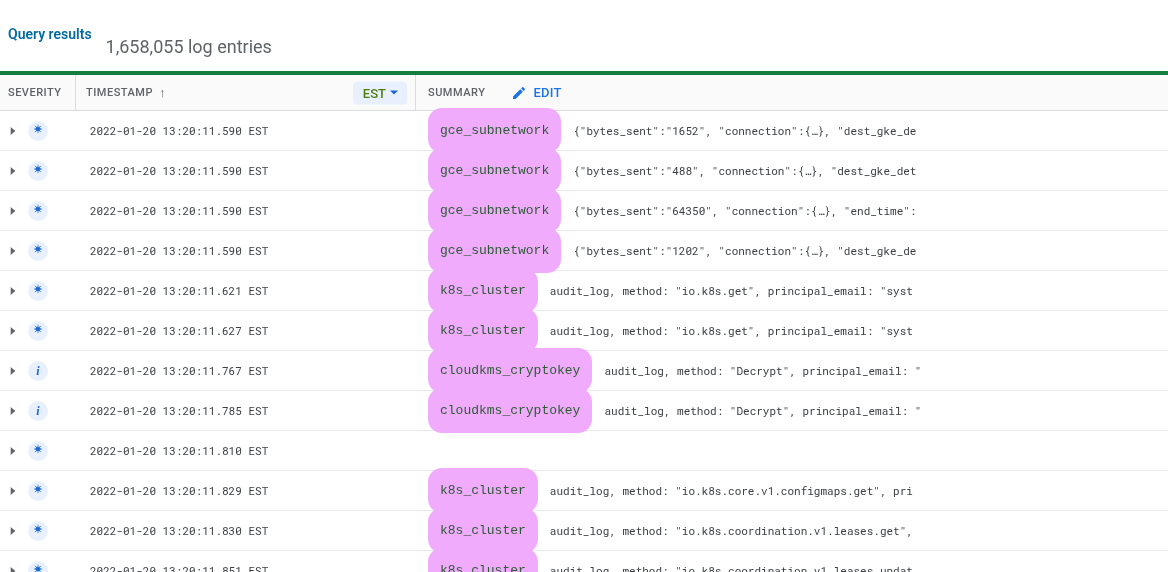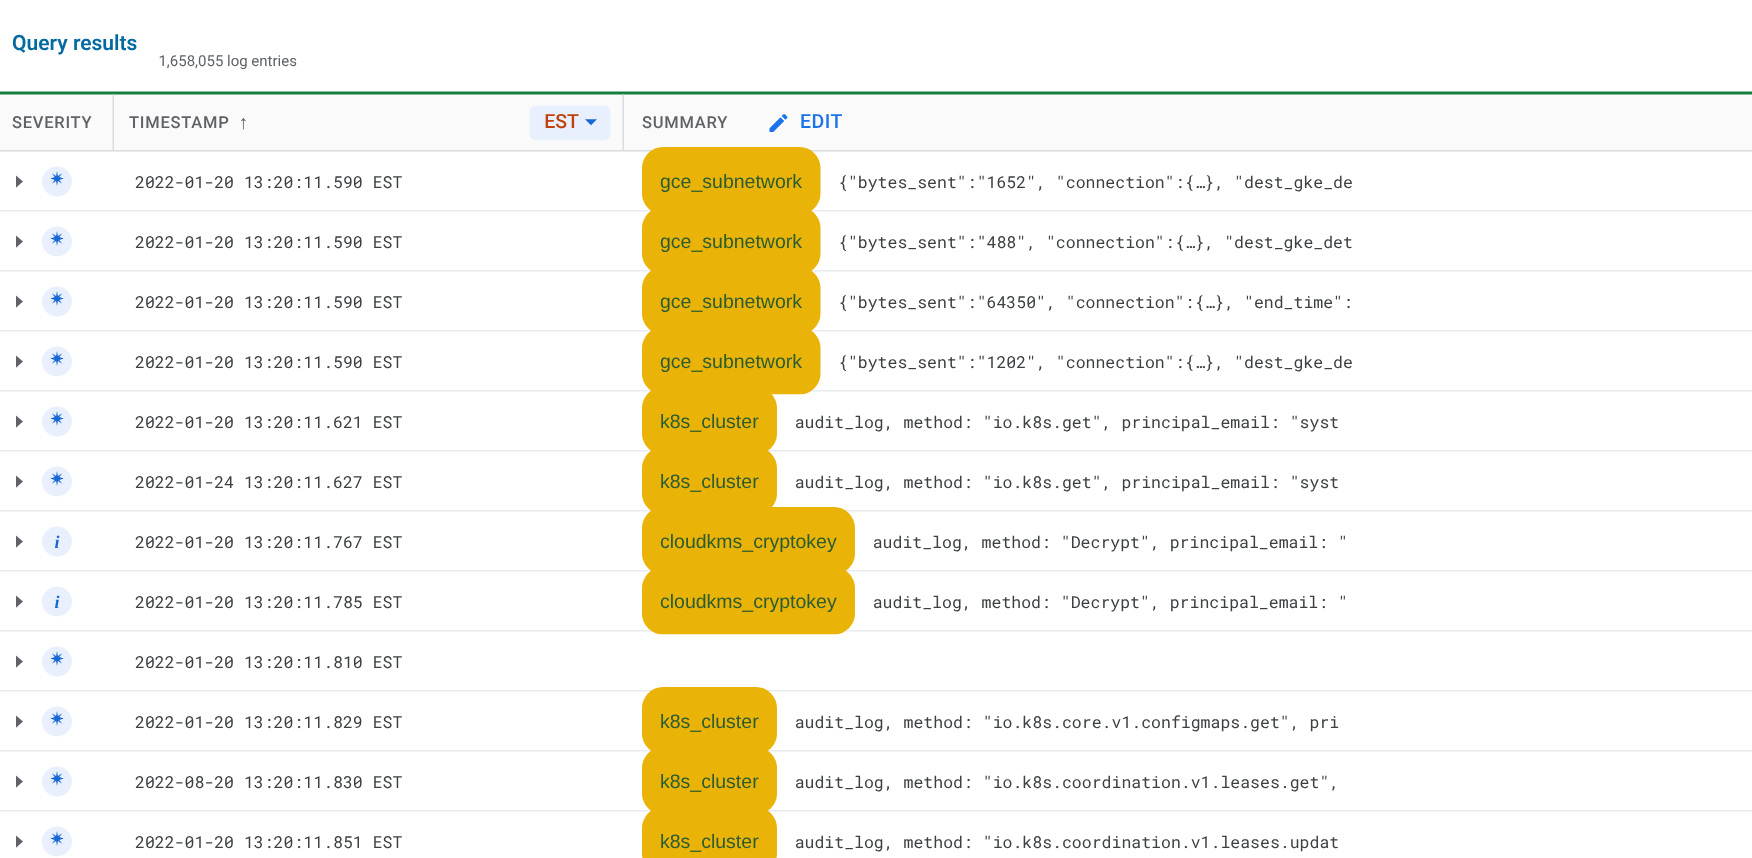--- a/index.html
+++ b/index.html
@@ -22,26 +22,26 @@
     padding: 10px 8px 14px;
     gap: 14px;
   }
   .header-title {
     font-weight: 600;
     font-size: 14px;
     color: #0369a1;
   }
   .header-count {
     color: #5f6368;
-    font-size: 10px;
+    font-size: 18px;
     margin-top: 26px;
   }
   .col-headers {
     display: flex;
-    border-top: 2px solid #15803d;
+    border-top: 4px solid #15803d;
     border-bottom: 1px solid #dadce0;
     background: #fafafa;
     height: 40px;
     align-items: stretch;
   }
   .col-sev {
     width: 76px;
     display: flex;
     align-items: center;
     padding-left: 8px;
@@ -71,21 +71,21 @@
   .sort-arrow {
     margin-left: 6px;
     color: #5f6368;
   }
   .tz-chip {
     position: absolute;
     right: 8px;
     top: 50%;
     transform: translateY(-50%);
     background: #e8f0fe;
-    color: #c2410c;
+    color: #4d7c0f;
     font-size: 13px;
     font-weight: 500;
     padding: 4px 8px 4px 10px;
     border-radius: 4px;
     display: flex;
     align-items: center;
     gap: 3px;
   }
   .tz-chip svg { width: 10px; height: 10px; fill: #1967d2; }
   .edit-btn {
@@ -139,25 +139,25 @@
   }
   .cell-summary {
     flex: 1;
     display: flex;
     align-items: center;
     gap: 12px;
     padding-left: 12px;
     overflow: hidden;
   }
   .res-chip {
-    background: #eab308;
+    background: #f0abfc;
     color: #2b5c31;
     border-radius: 14px;
     padding: 15px 12px;
-    font-family: Liberation Sans, sans-serif;
+    font-family: Liberation Mono, monospace;
     font-size: 13px;
     white-space: nowrap;
   }
   .summary-text {
     color: #3c4043;
     overflow: hidden;
     white-space: nowrap;
   }
 </style>
 </head>
@@ -295,21 +295,21 @@
           <path d="M8 5l8 7-8 7z"></path>
         </svg>
       </div>
       <div class="cell-sev">
         <span class="sev-badge">
           <span class="sev-default"><svg width="12" height="12" viewBox="0 0 24 24">
               <path d="M12 2l1.2 6.6L19 5l-4 5 6 2-6 2 4 5-5.8-3.6L12 22l-1.2-6.6L5 19l4-5-6-2 6-2-4-5 5.8 3.6z"></path>
             </svg></span>
         </span>
       </div>
-      <div class="cell-ts mono">2022-01-24 13:20:11.627 EST</div>
+      <div class="cell-ts mono">2022-01-20 13:20:11.627 EST</div>
       <div class="cell-summary">
         <span class="res-chip">k8s_cluster</span>
         <span class="summary-text mono">audit_log, method: "io.k8s.get", principal_email: "syst</span>
       </div>
     </div>
     <div class="row">
       <div class="cell-exp">
         <svg viewBox="0 0 24 24">
           <path d="M8 5l8 7-8 7z"></path>
         </svg>
@@ -382,21 +382,21 @@
           <path d="M8 5l8 7-8 7z"></path>
         </svg>
       </div>
       <div class="cell-sev">
         <span class="sev-badge">
           <span class="sev-default"><svg width="12" height="12" viewBox="0 0 24 24">
               <path d="M12 2l1.2 6.6L19 5l-4 5 6 2-6 2 4 5-5.8-3.6L12 22l-1.2-6.6L5 19l4-5-6-2 6-2-4-5 5.8 3.6z"></path>
             </svg></span>
         </span>
       </div>
-      <div class="cell-ts mono">2022-08-20 13:20:11.830 EST</div>
+      <div class="cell-ts mono">2022-01-20 13:20:11.830 EST</div>
       <div class="cell-summary">
         <span class="res-chip">k8s_cluster</span>
         <span class="summary-text mono">audit_log, method: "io.k8s.coordination.v1.leases.get",</span>
       </div>
     </div>
     <div class="row">
       <div class="cell-exp">
         <svg viewBox="0 0 24 24">
           <path d="M8 5l8 7-8 7z"></path>
         </svg>

